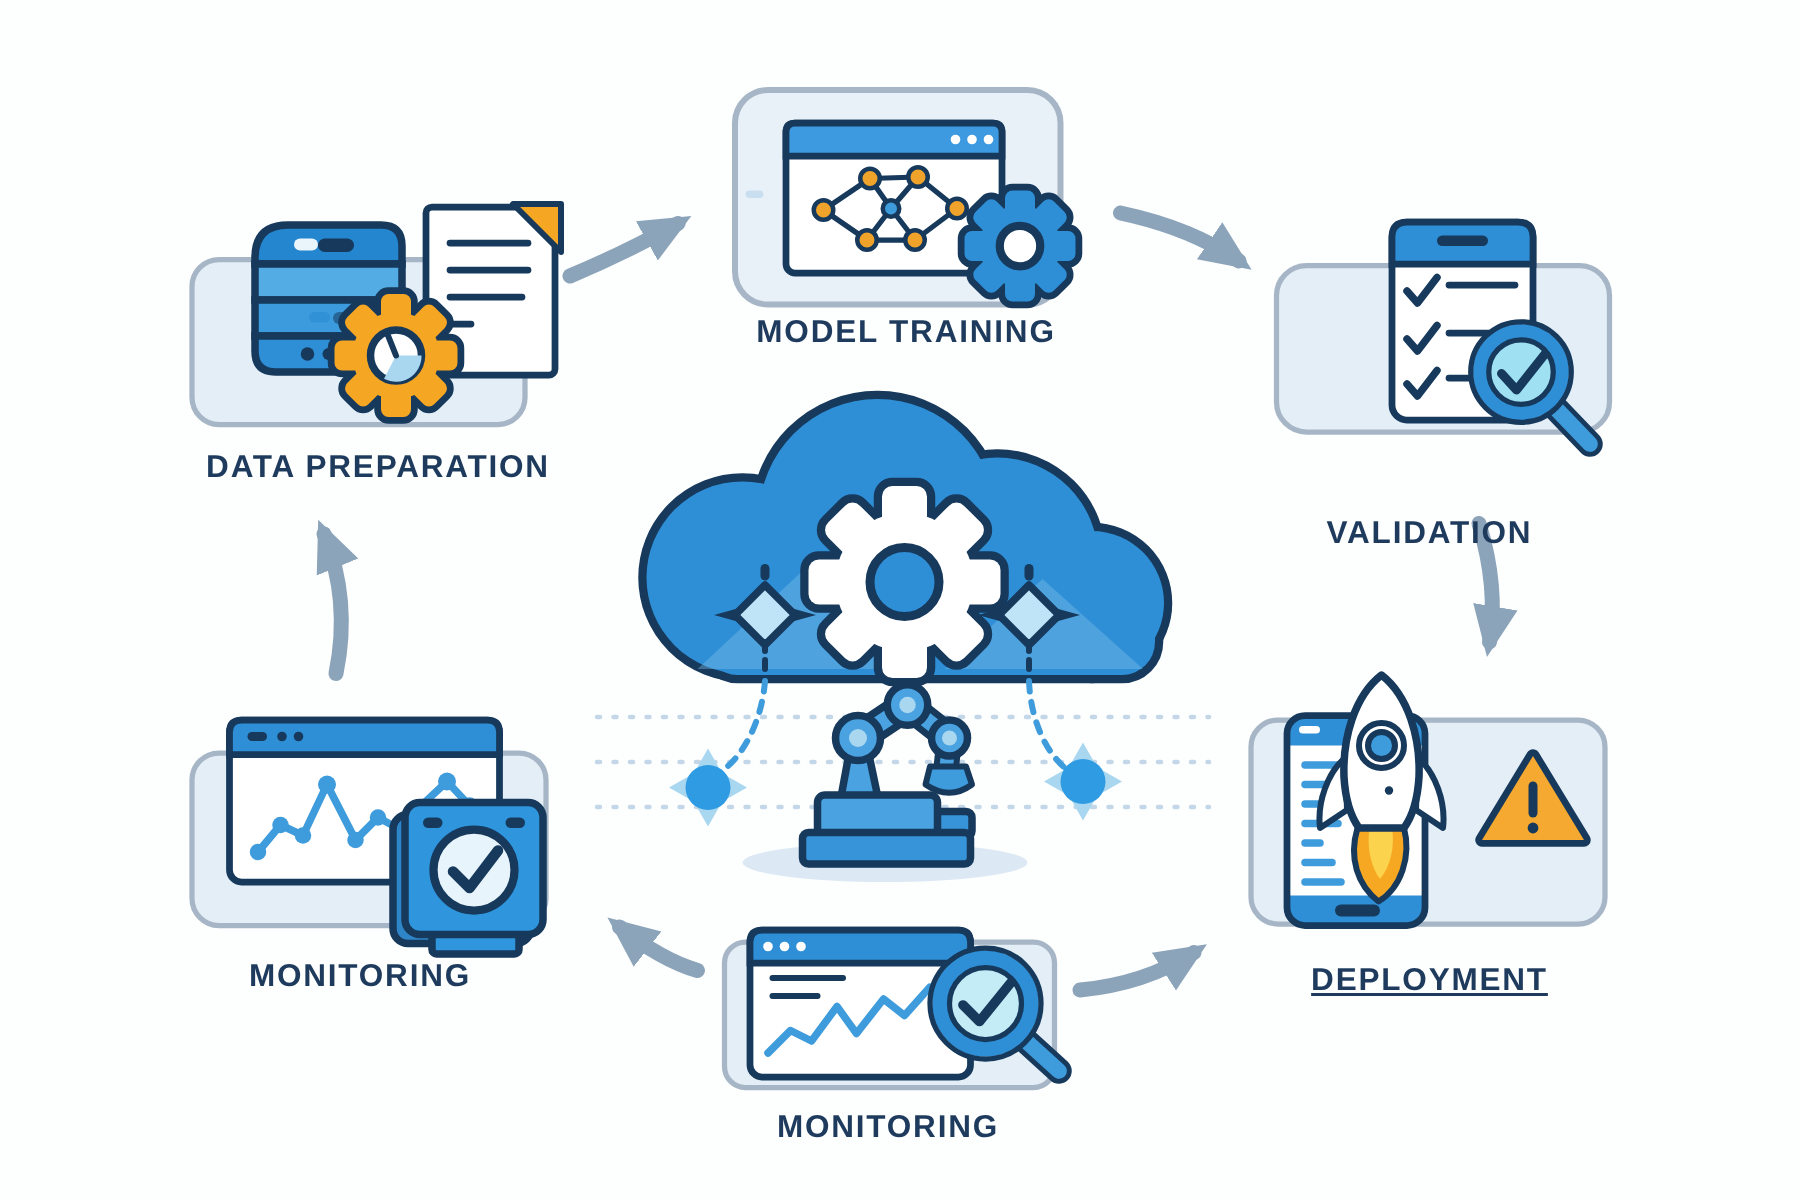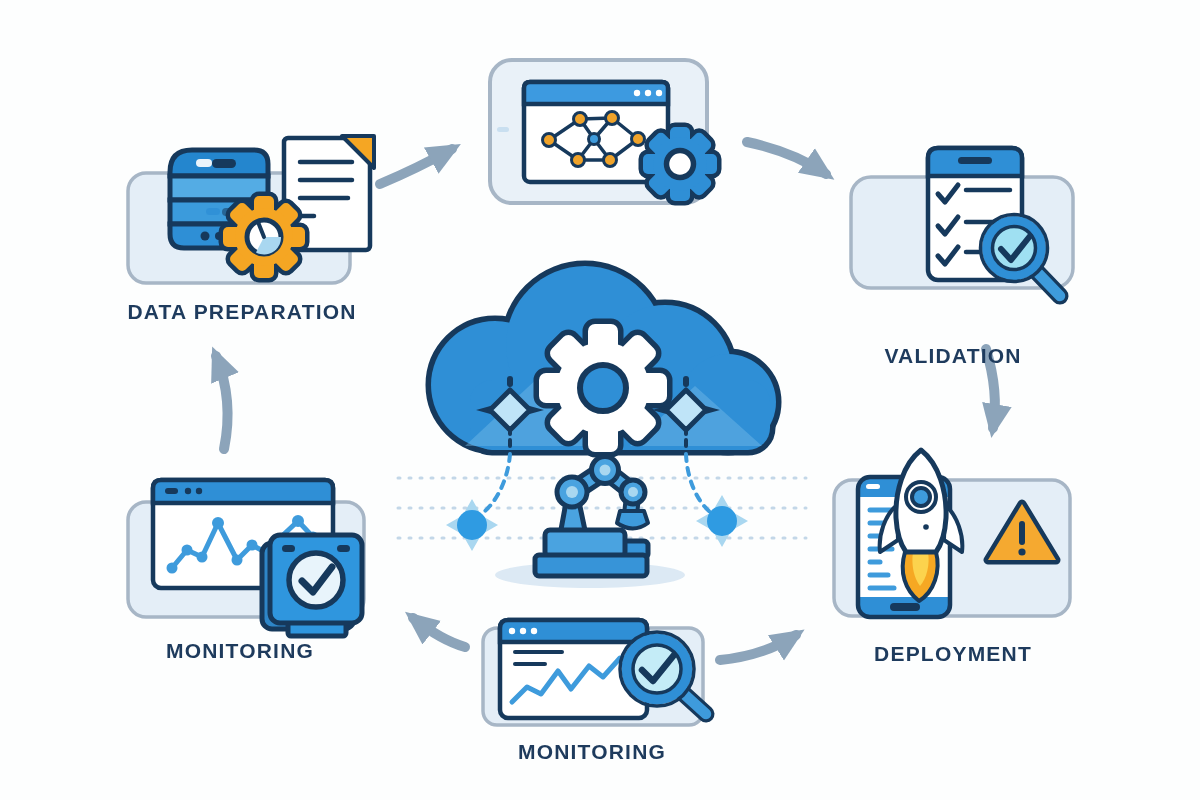--- a/index.html
+++ b/index.html
@@ -337,19 +337,20 @@
     <rect x="262" y="543" width="92" height="86" rx="10" fill="#2e86c8" stroke="#16395c" stroke-width="5"></rect>
     <rect x="288" y="620" width="58" height="16" rx="3" fill="#2f96de" stroke="#16395c" stroke-width="5"></rect>
     <rect x="270" y="535" width="92" height="88" rx="10" fill="#2f96de" stroke="#16395c" stroke-width="5"></rect>
     <rect x="282" y="545" width="13" height="7" rx="3.5" fill="#16395c"></rect>
     <rect x="337" y="545" width="13" height="7" rx="3.5" fill="#16395c"></rect>
     <circle cx="316" cy="580" r="27" fill="#e8f4fb" stroke="#16395c" stroke-width="5.5"></circle>
     <path d="M 302 581 L 313 592 L 332 567" fill="none" stroke="#16395c" stroke-width="7" stroke-linecap="round" stroke-linejoin="round"></path>
   </g>
 </svg>
 
-<div class="stage-label" style="left:242px;top:312px;">DATA PREPARATION</div>
+<div class="stage-label" style="left:252px;top:312px;">DATA PREPARATION</div>
+<div class="stage-label" style="left:604px;top:222px;">MODEL TRAINING</div>
 <div class="stage-label" style="left:953px;top:316px;margin-top:40px;">VALIDATION</div>
-<div class="stage-label" style="left:953px;top:654px;">DEPLOYMENT</div>
+<div class="stage-label" style="left:953px;top:654px;text-decoration:underline;">DEPLOYMENT</div>
 <div class="stage-label" style="left:592px;top:752px;">MONITORING</div>
 <div class="stage-label" style="left:240px;top:651px;">MONITORING</div>
 
 </div>
 
 </body></html>

